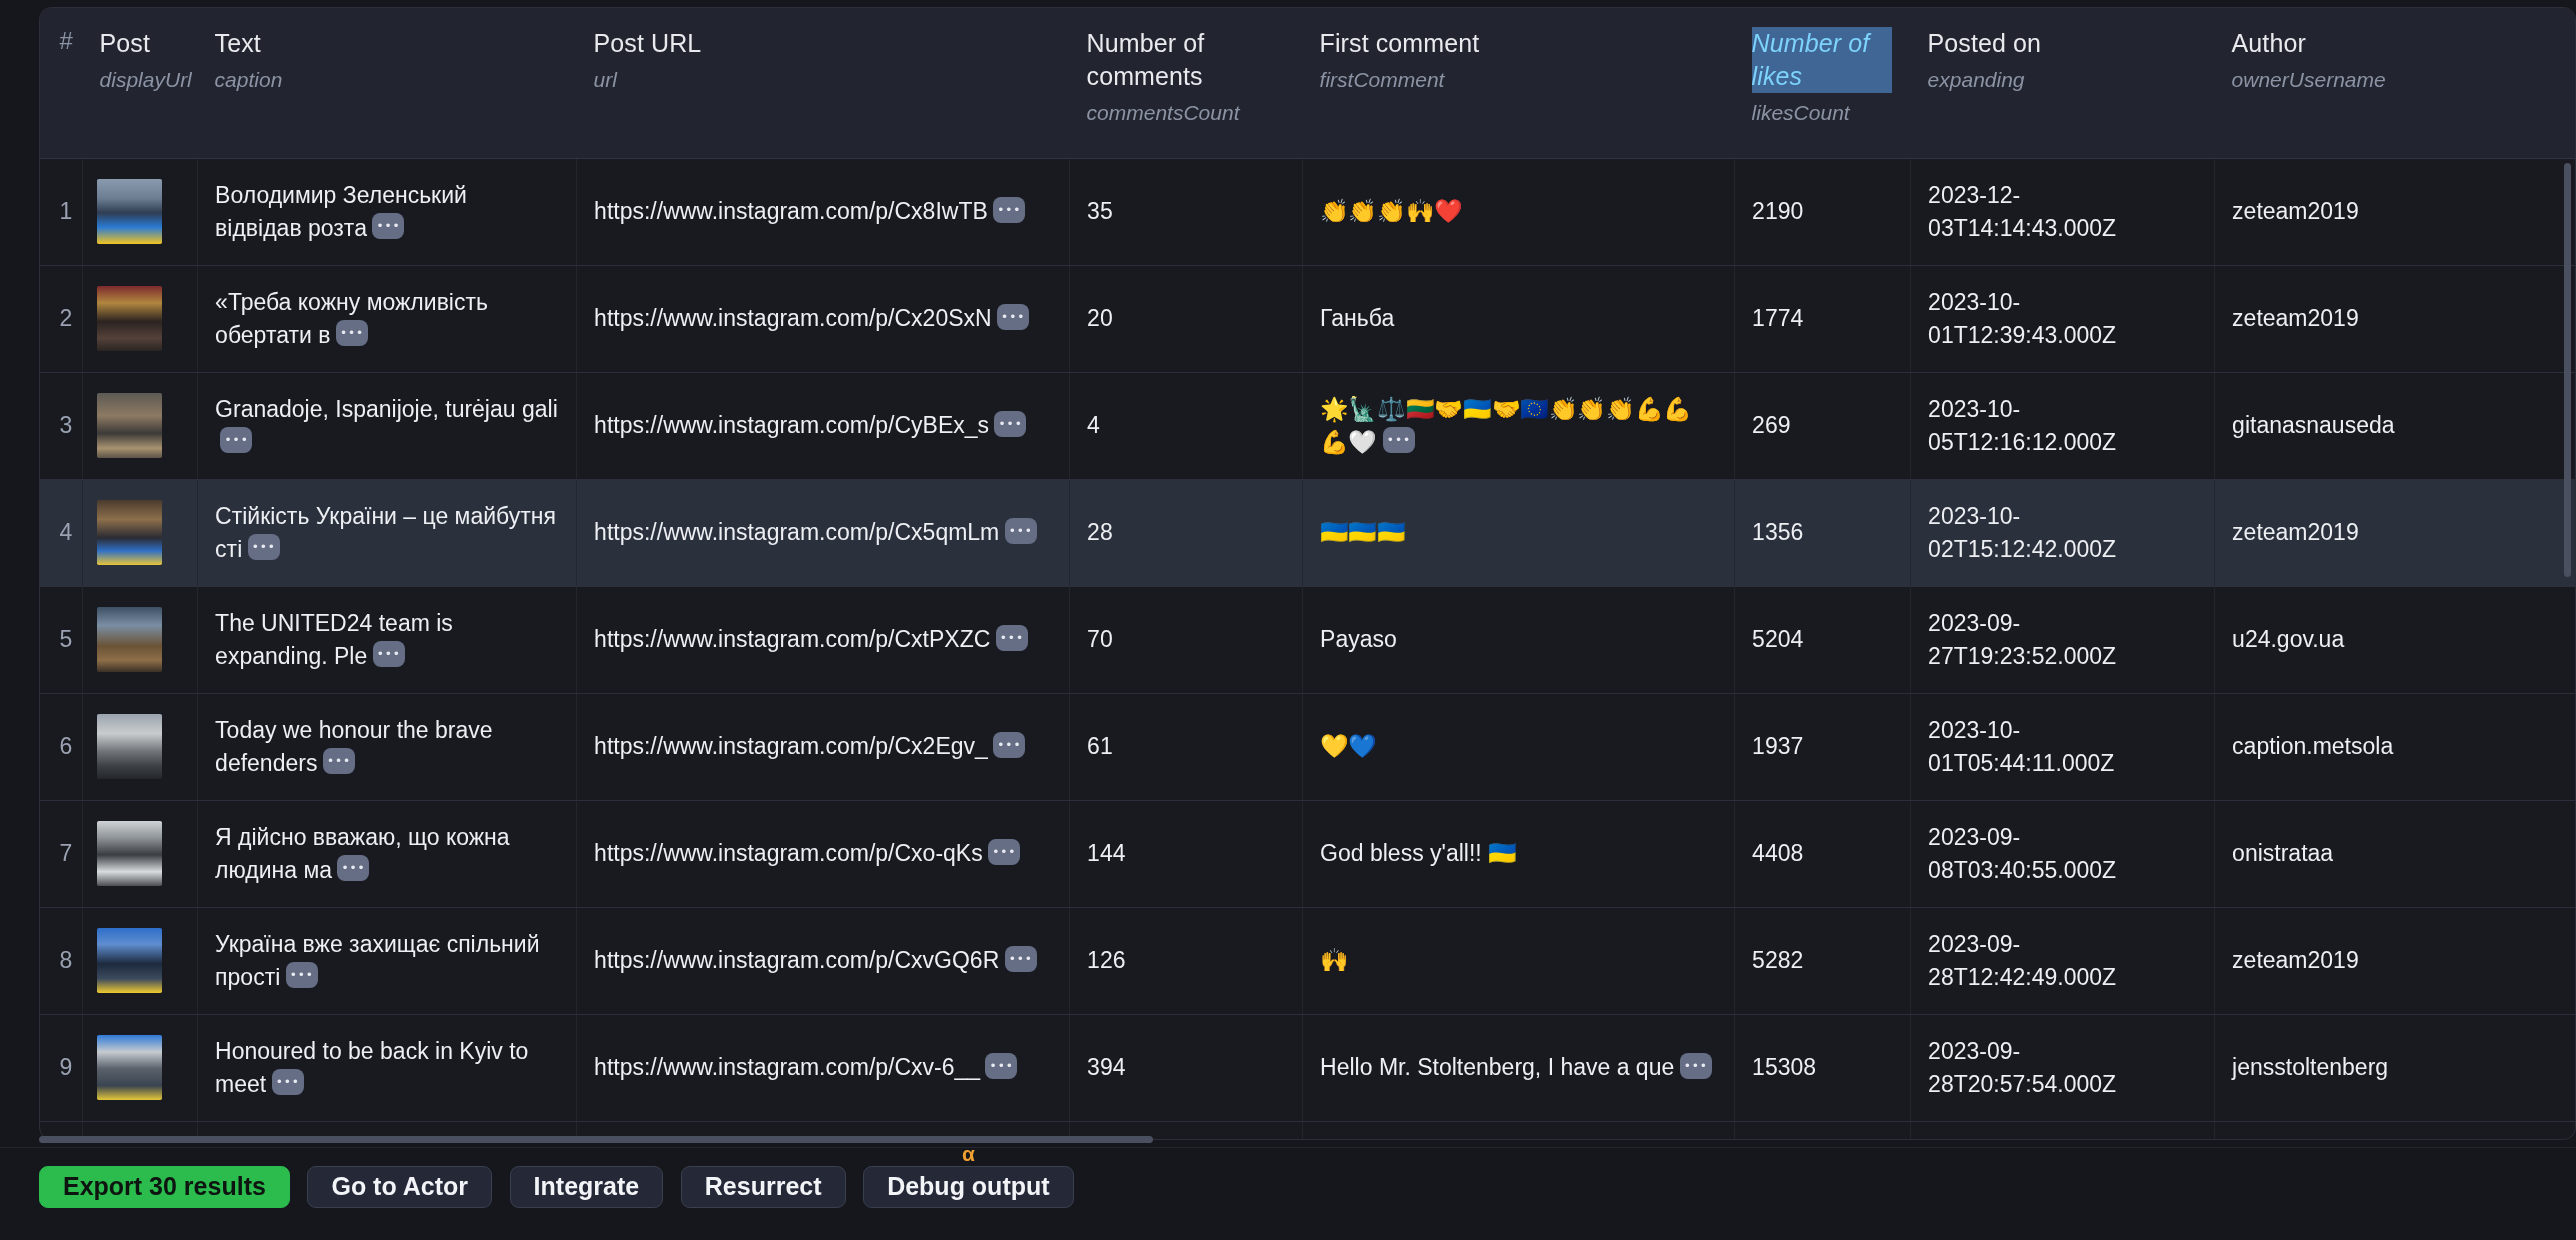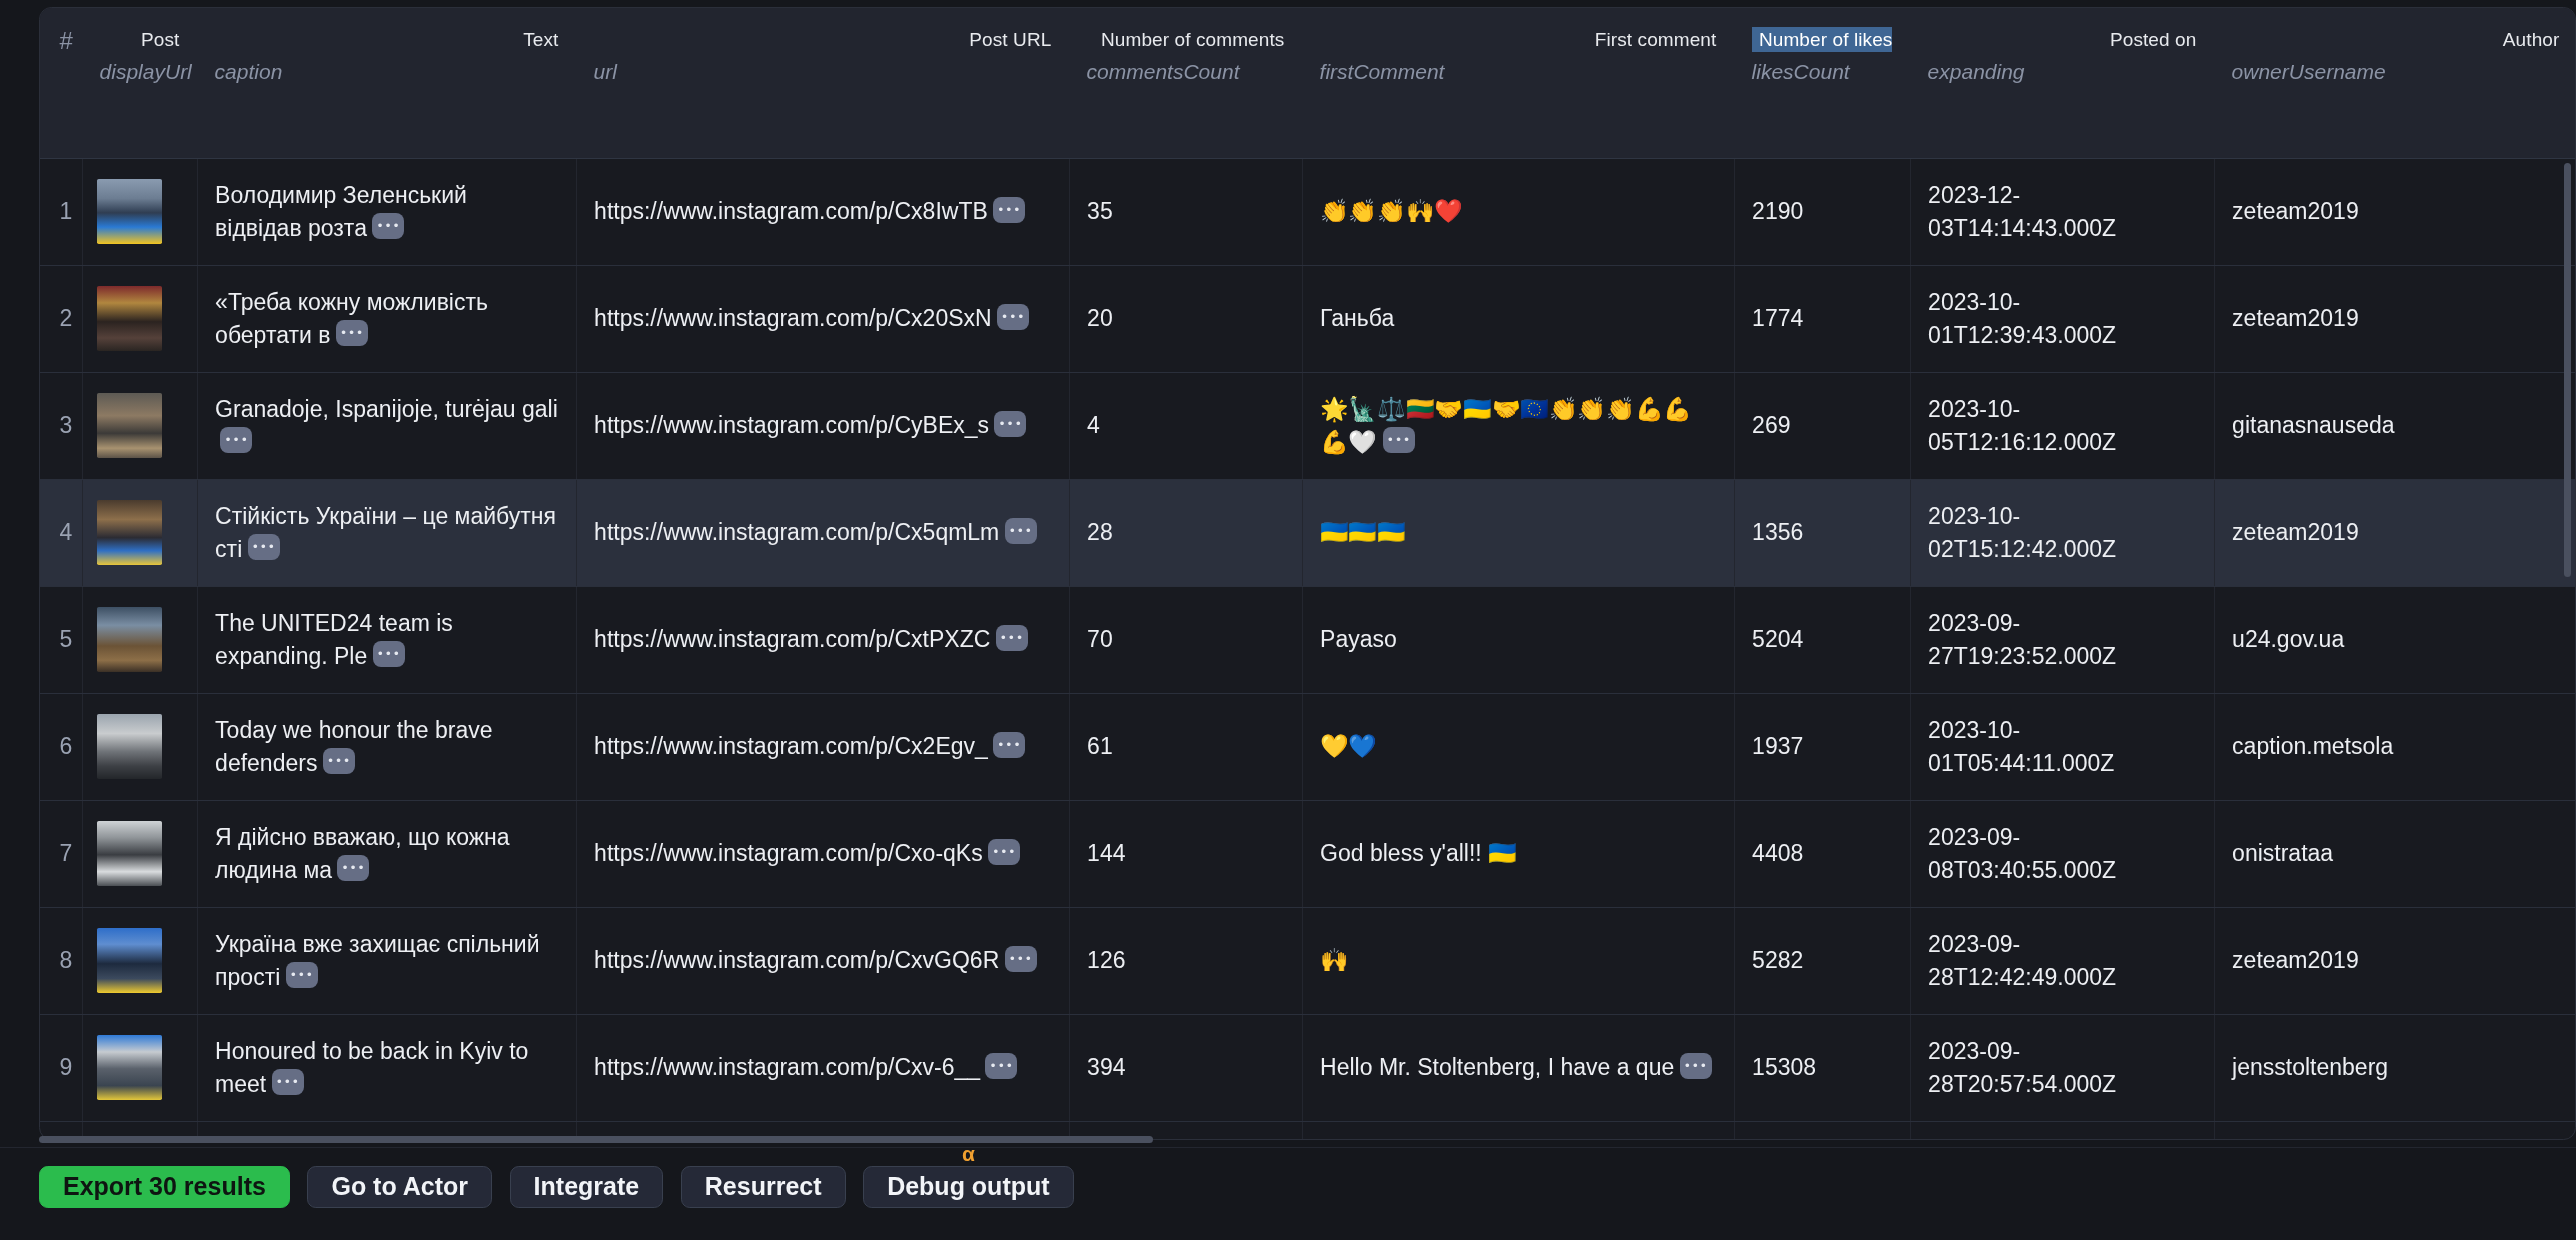--- a/index.html
+++ b/index.html
@@ -40,28 +40,27 @@
   thead th {
     text-align: left;
     vertical-align: top;
     padding: 19.4px 17.6px 23px 17.6px;
     border-bottom: 0.9px solid #2f3542;
     height: 150px;
   }
   thead th.numcol { padding-left: 19.4px; padding-right: 7px; }
   .h-title {
     display: block;
-    font-size: 19px;
+    font-size: 25px;
     font-weight: 400;
     color: #e8eaee;
     line-height: 1.32;
     letter-spacing: 0.1px;
-    text-align: right;
-  }
-  .h-title.sel { background: #3f6694; color: #ffffff; }
+  }
+  .h-title.sel { background: #3f6694; color: #7dd3fc; font-style: italic; }
   .h-sub {
     display: block;
     margin-top: 5.3px;
     font-size: 21px;
     font-weight: 400;
     color: #8b93a5;
     line-height: 1.3;
     font-style: italic;
   }
   .h-hash { font-size: 24px; color: #8b93a5; font-weight: 400; }

